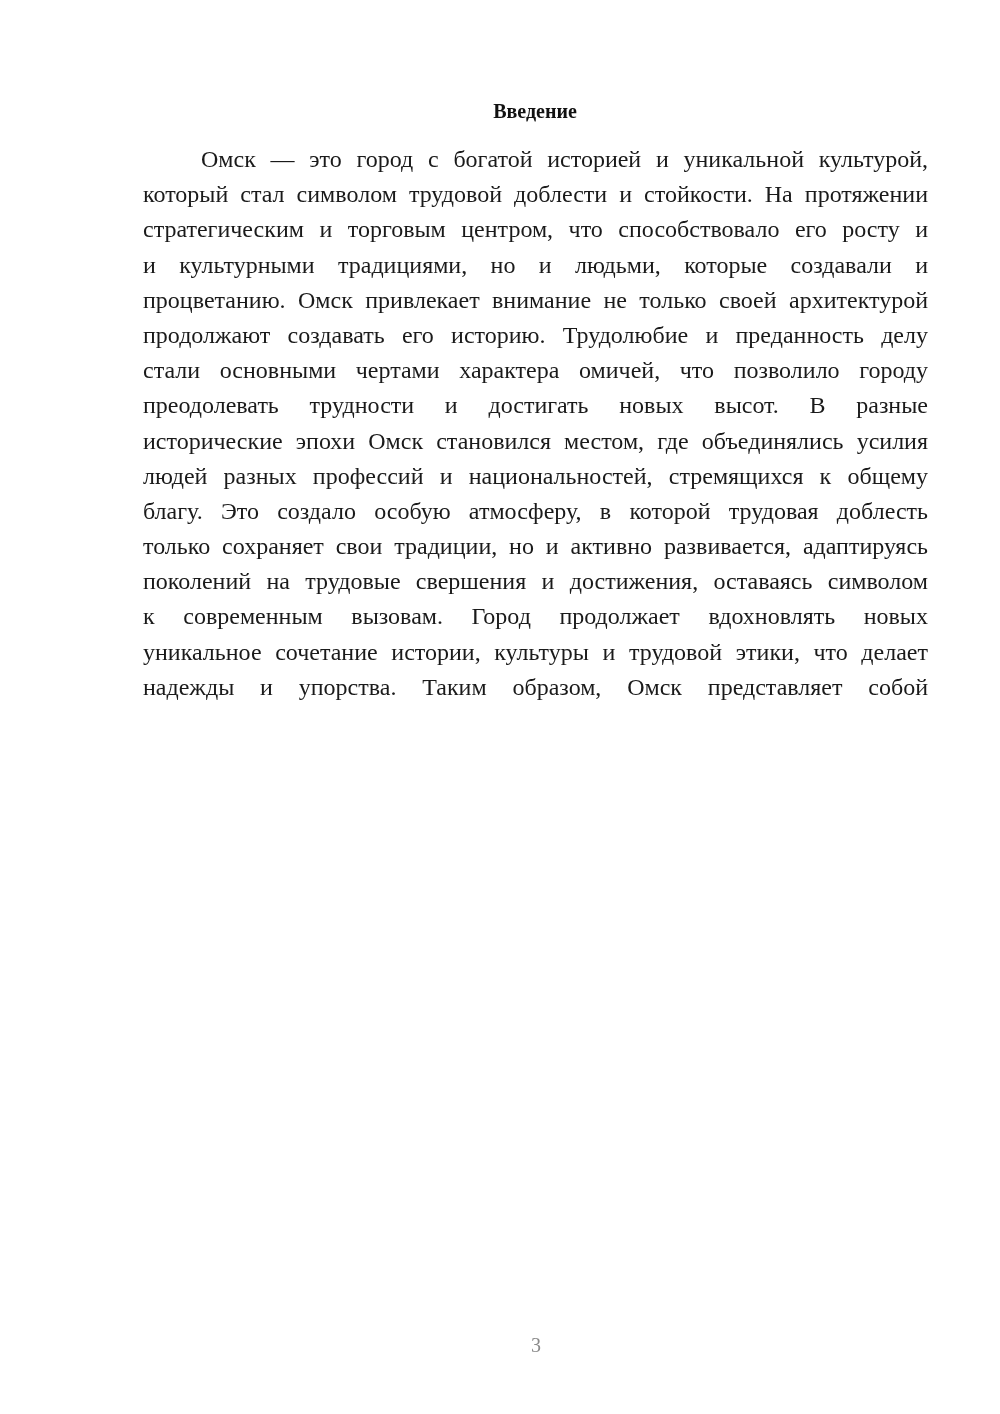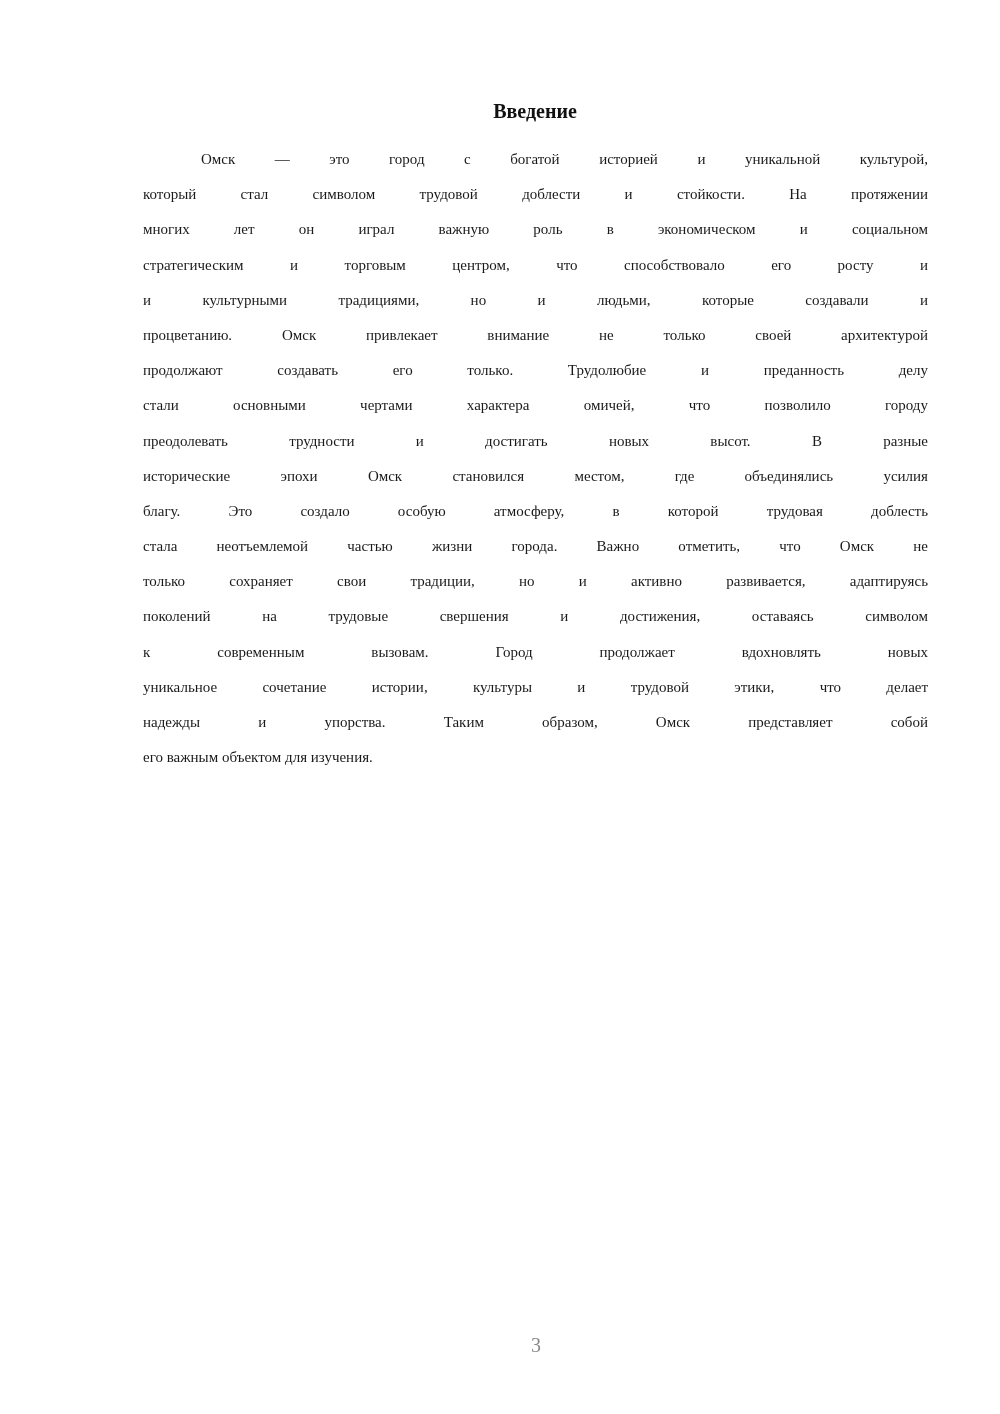--- a/index.html
+++ b/index.html
@@ -9,21 +9,21 @@
       background: #ffffff; color: #1a1a1a;
       font-family: "Liberation Serif", "DejaVu Serif", serif;
     }
     .title {
       position: absolute; left: 0; width: 1070px; top: 97px;
       text-align: center; font-weight: bold; font-size: 20px; line-height: 28px;
       color: #111;
     }
     .body-text {
       position: absolute; left: 143px; width: 785px; top: 142px;
-      font-size: 15px;
+      font-size: 24px;
     }
     .line {
       display: block; height: 35.2px; line-height: 35.2px;
       text-align: justify; text-align-last: justify; white-space: nowrap;
     }
     .line.first { padding-left: 58px; }
     .line.last { text-align-last: left; }
     .page-number {
       position: absolute; left: 0; width: 1072px; top: 1334px;
       text-align: center; font-size: 20px; color: #8a8a8a;
@@ -31,32 +31,30 @@
   </style>
 </head>
 <body>
 
 <div class="page">
   <div class="title">Введение</div>
 
   <div class="body-text">
     <span class="line first">Омск — это город с богатой историей и уникальной культурой,</span>
     <span class="line">который стал символом трудовой доблести и стойкости. На протяжении</span>
-    <span class="line">многих лет он играл важную роль в экономическом и социальном</span>
     <span class="line">стратегическим и торговым центром, что способствовало его росту и</span>
     <span class="line">и культурными традициями, но и людьми, которые создавали и</span>
     <span class="line">процветанию. Омск привлекает внимание не только своей архитектурой</span>
-    <span class="line">продолжают создавать его только. Трудолюбие и преданность делу</span>
+    <span class="line">продолжают создавать его историю. Трудолюбие и преданность делу</span>
     <span class="line">стали основными чертами характера омичей, что позволило городу</span>
     <span class="line">преодолевать трудности и достигать новых высот. В разные</span>
     <span class="line">исторические эпохи Омск становился местом, где объединялись усилия</span>
+    <span class="line">людей разных профессий и национальностей, стремящихся к общему</span>
     <span class="line">благу. Это создало особую атмосферу, в которой трудовая доблесть</span>
-    <span class="line">стала неотъемлемой частью жизни города. Важно отметить, что Омск не</span>
     <span class="line">только сохраняет свои традиции, но и активно развивается, адаптируясь</span>
     <span class="line">поколений на трудовые свершения и достижения, оставаясь символом</span>
     <span class="line">к современным вызовам. Город продолжает вдохновлять новых</span>
     <span class="line">уникальное сочетание истории, культуры и трудовой этики, что делает</span>
     <span class="line">надежды и упорства. Таким образом, Омск представляет собой</span>
-    <span class="line last">его важным объектом для изучения.</span>
   </div>
 
   <div class="page-number">3</div>
 </div>
 
 </body></html>

